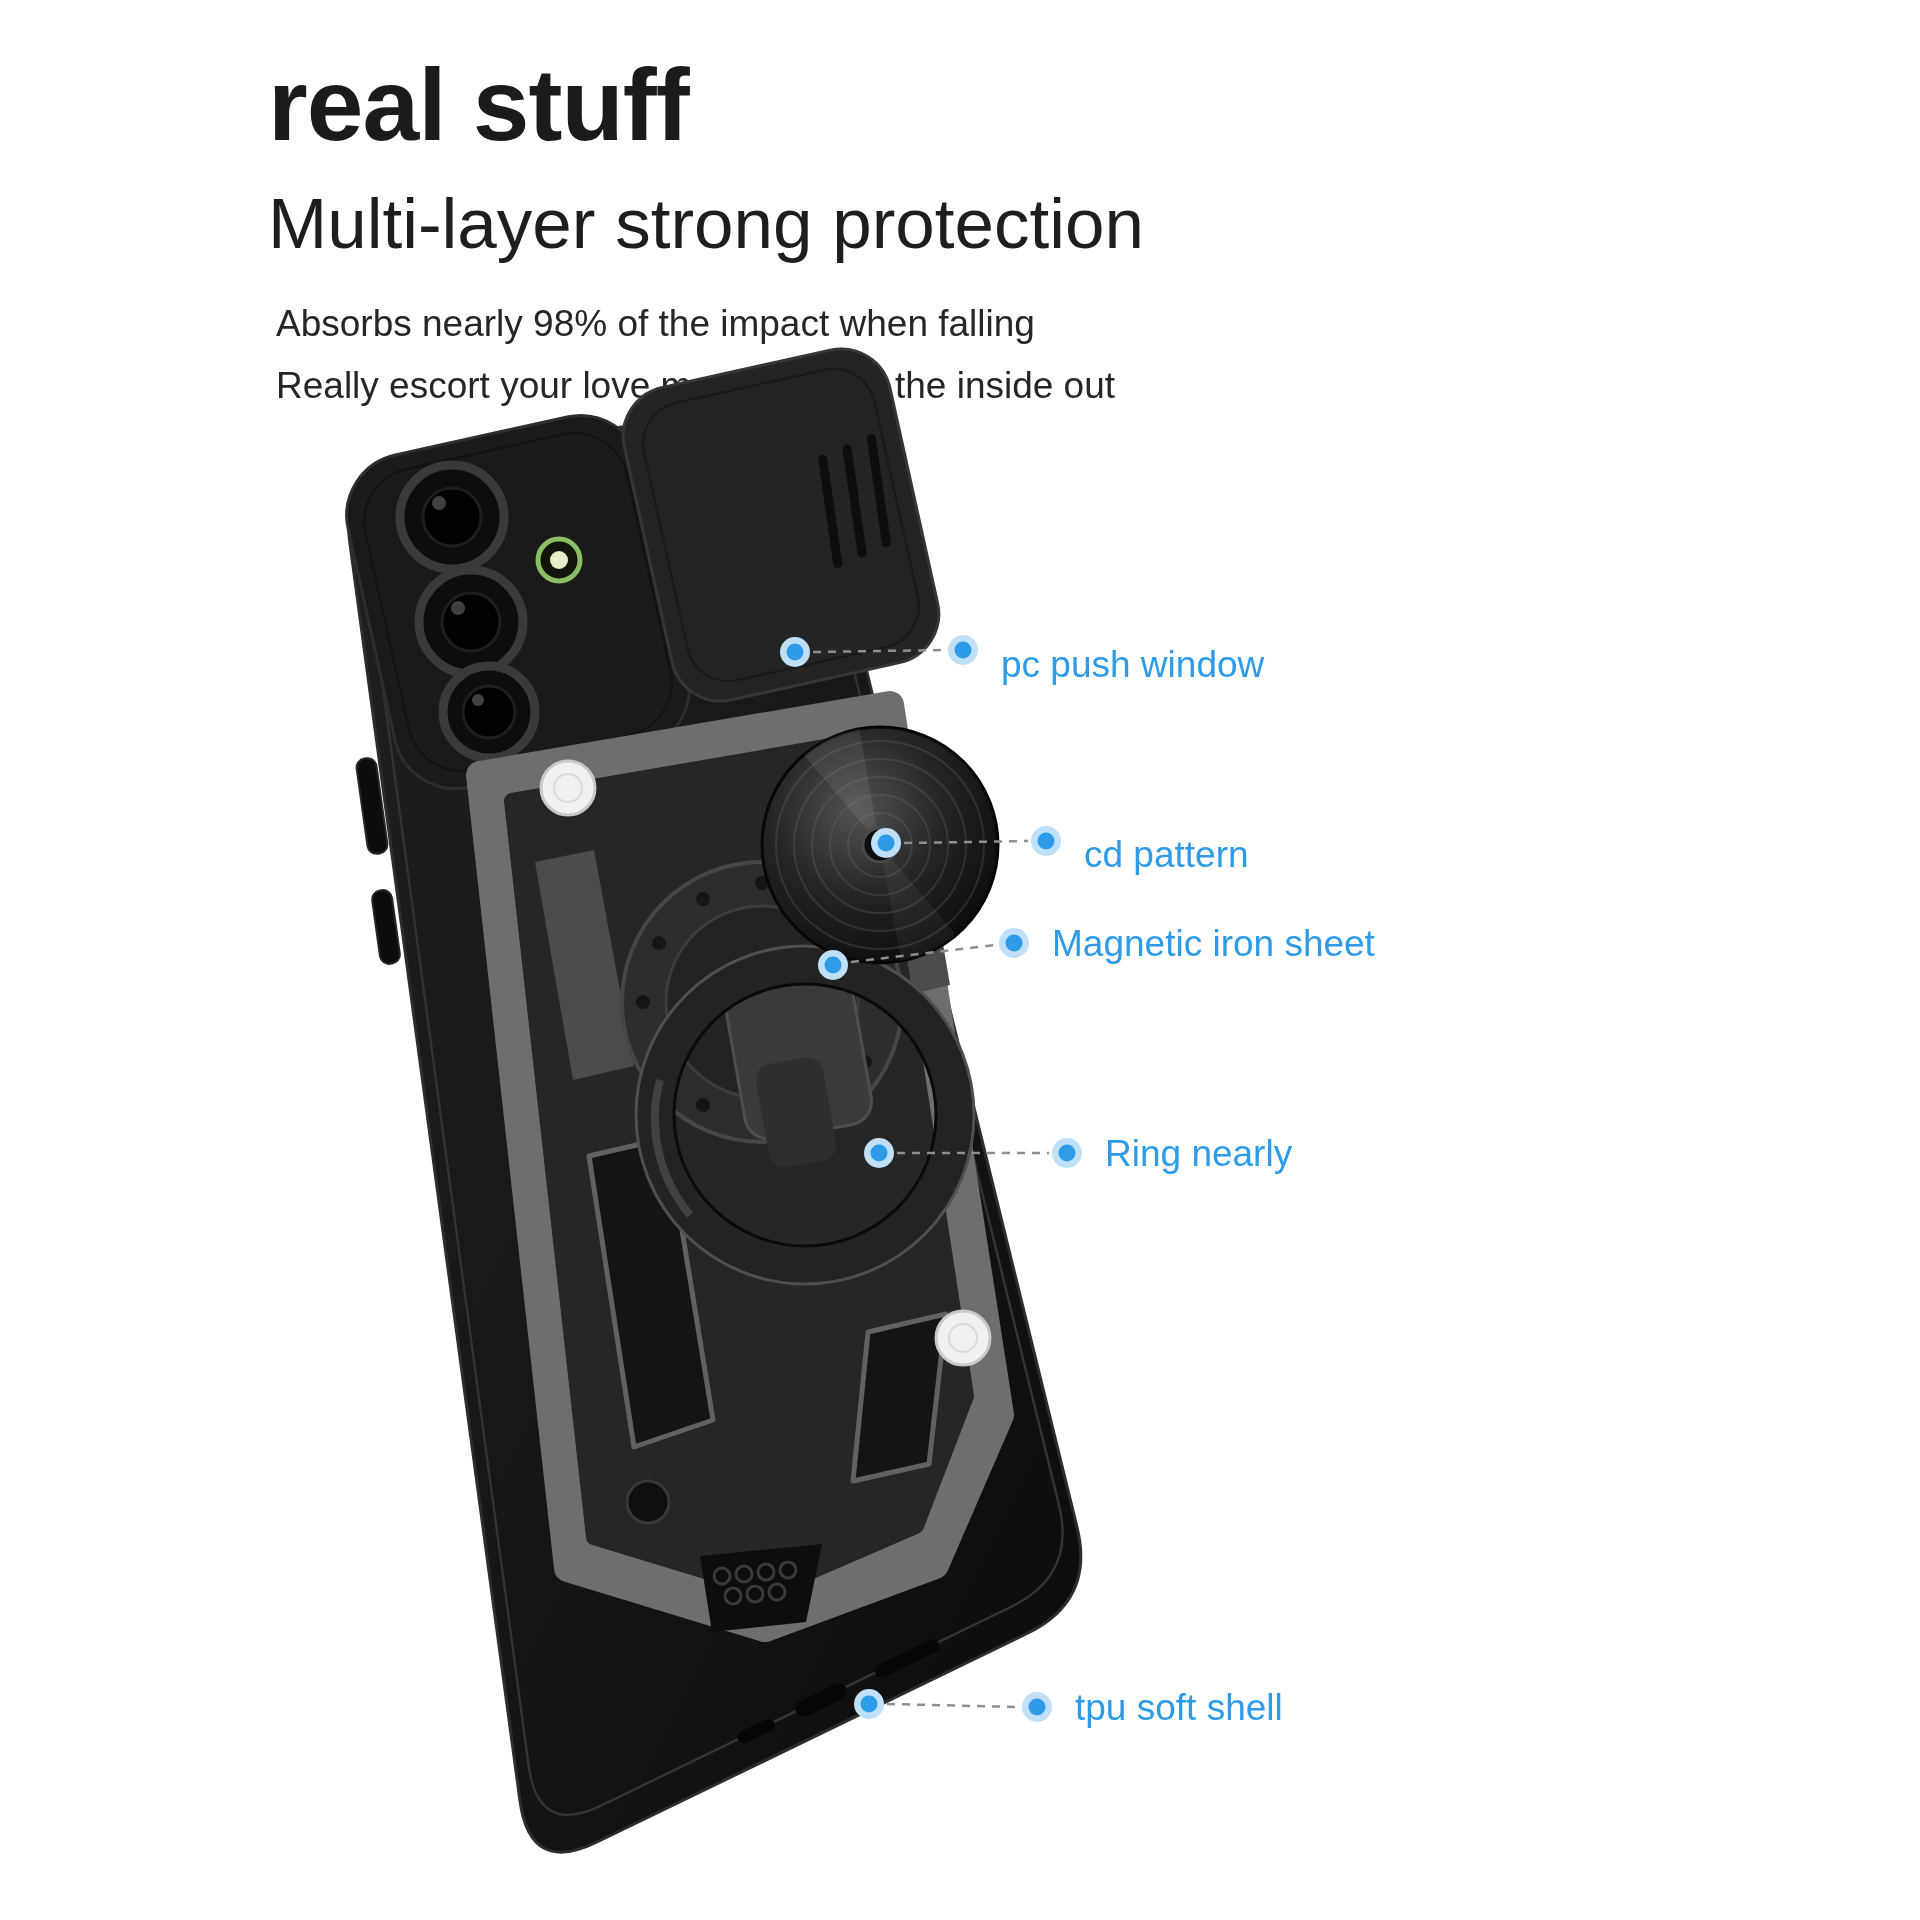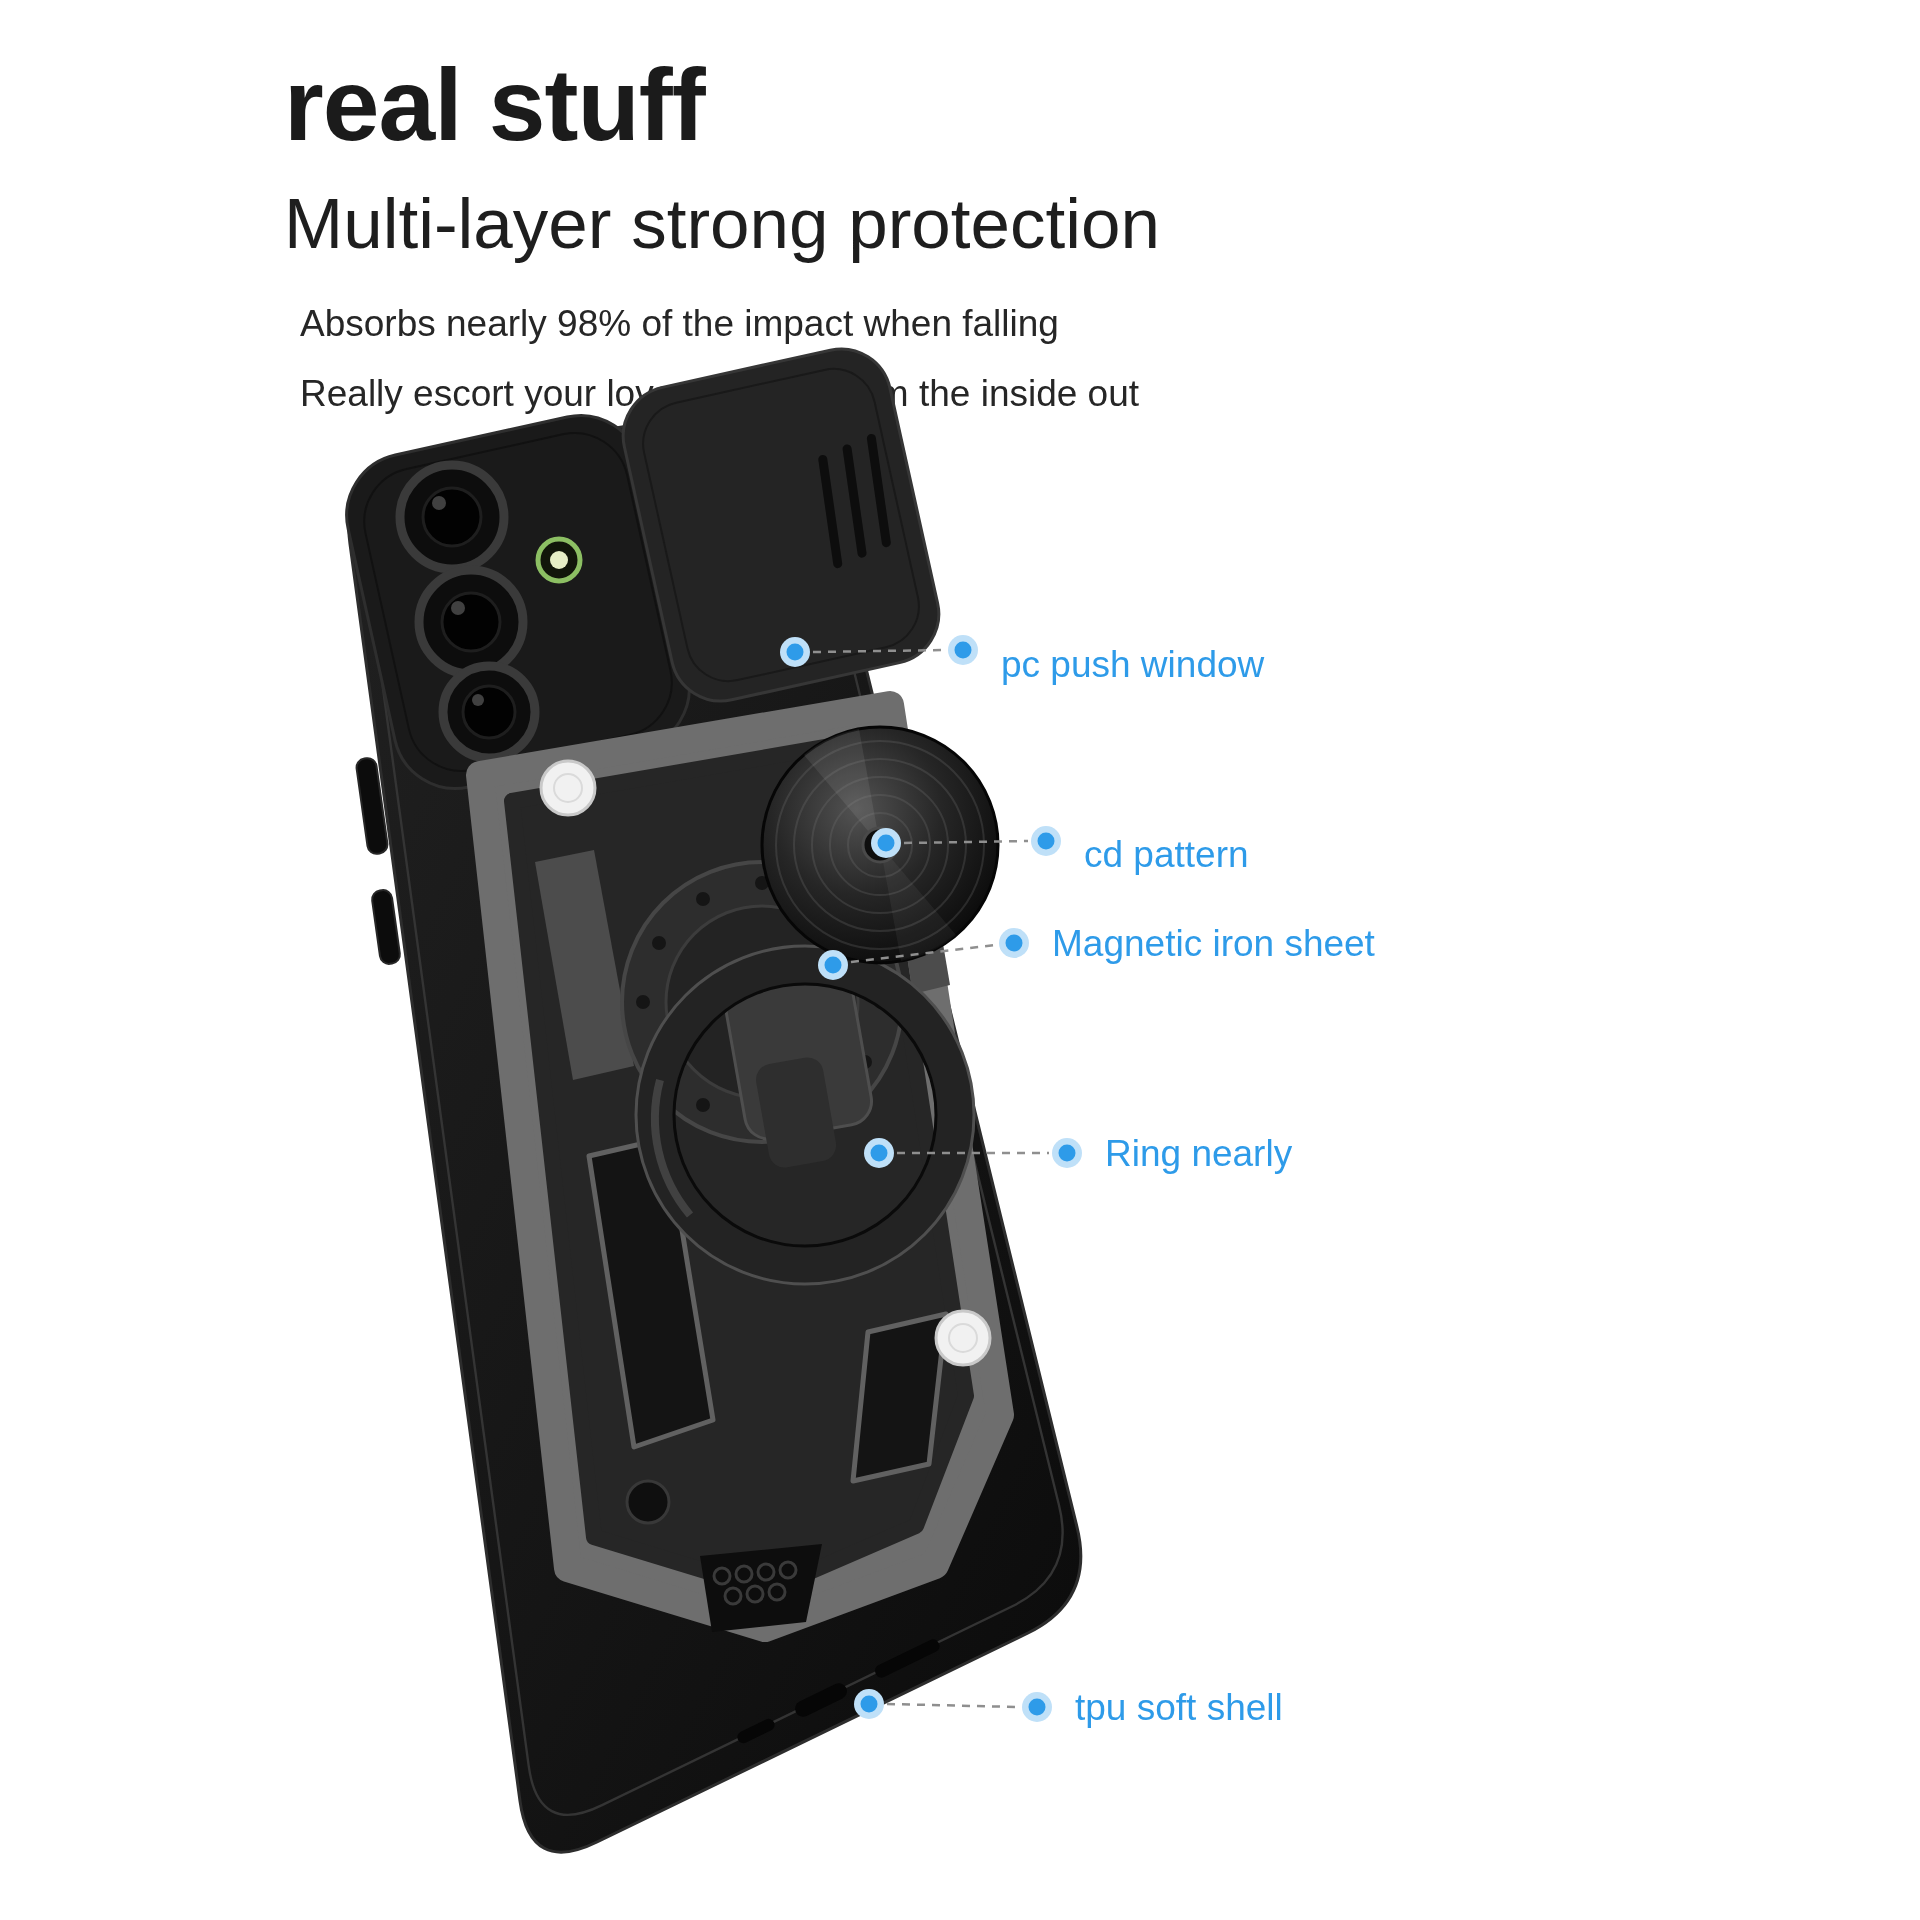--- a/index.html
+++ b/index.html
@@ -5,21 +5,21 @@
   * { box-sizing: border-box; }
   html, body { margin: 0; padding: 0; background: #ffffff; }
   body { font-family: "Liberation Sans", sans-serif; }
   .stage {
     position: relative;
     width: 1920px;
     height: 1920px;
     background: #ffffff;
     overflow: hidden;
   }
-  .hero-text { position: absolute; left: 284px; top: 52px; }
+  .hero-text { position: absolute; left: 268px; top: 52px; }
   .title {
     margin: 0;
     font-size: 102px;
     font-weight: 800;
     letter-spacing: -1px;
     color: #1b1b1b;
     line-height: 1.05;
   }
   .subtitle {
     margin: 26px 0 0 0;
@@ -28,21 +28,21 @@
     color: #1e1e1e;
     line-height: 1.1;
   }
   .desc {
     margin: 34px 0 0 0;
     font-size: 37px;
     font-weight: 400;
     color: #262626;
     line-height: 1.45;
   }
-  .desc p { margin: 16px; }
+  .desc p { margin: 8px; }
   .illustration { position: absolute; left: 0; top: 0; }
   .callout-label {
     position: absolute;
     transform: translateY(-50%);
     font-size: 37px;
     color: var(--accent, #2E9BE9);
     white-space: nowrap;
     line-height: 1;
   }
   .callout-line { stroke: #8f8f8f; stroke-width: 2.5; stroke-dasharray: 8 7; fill: none; }

